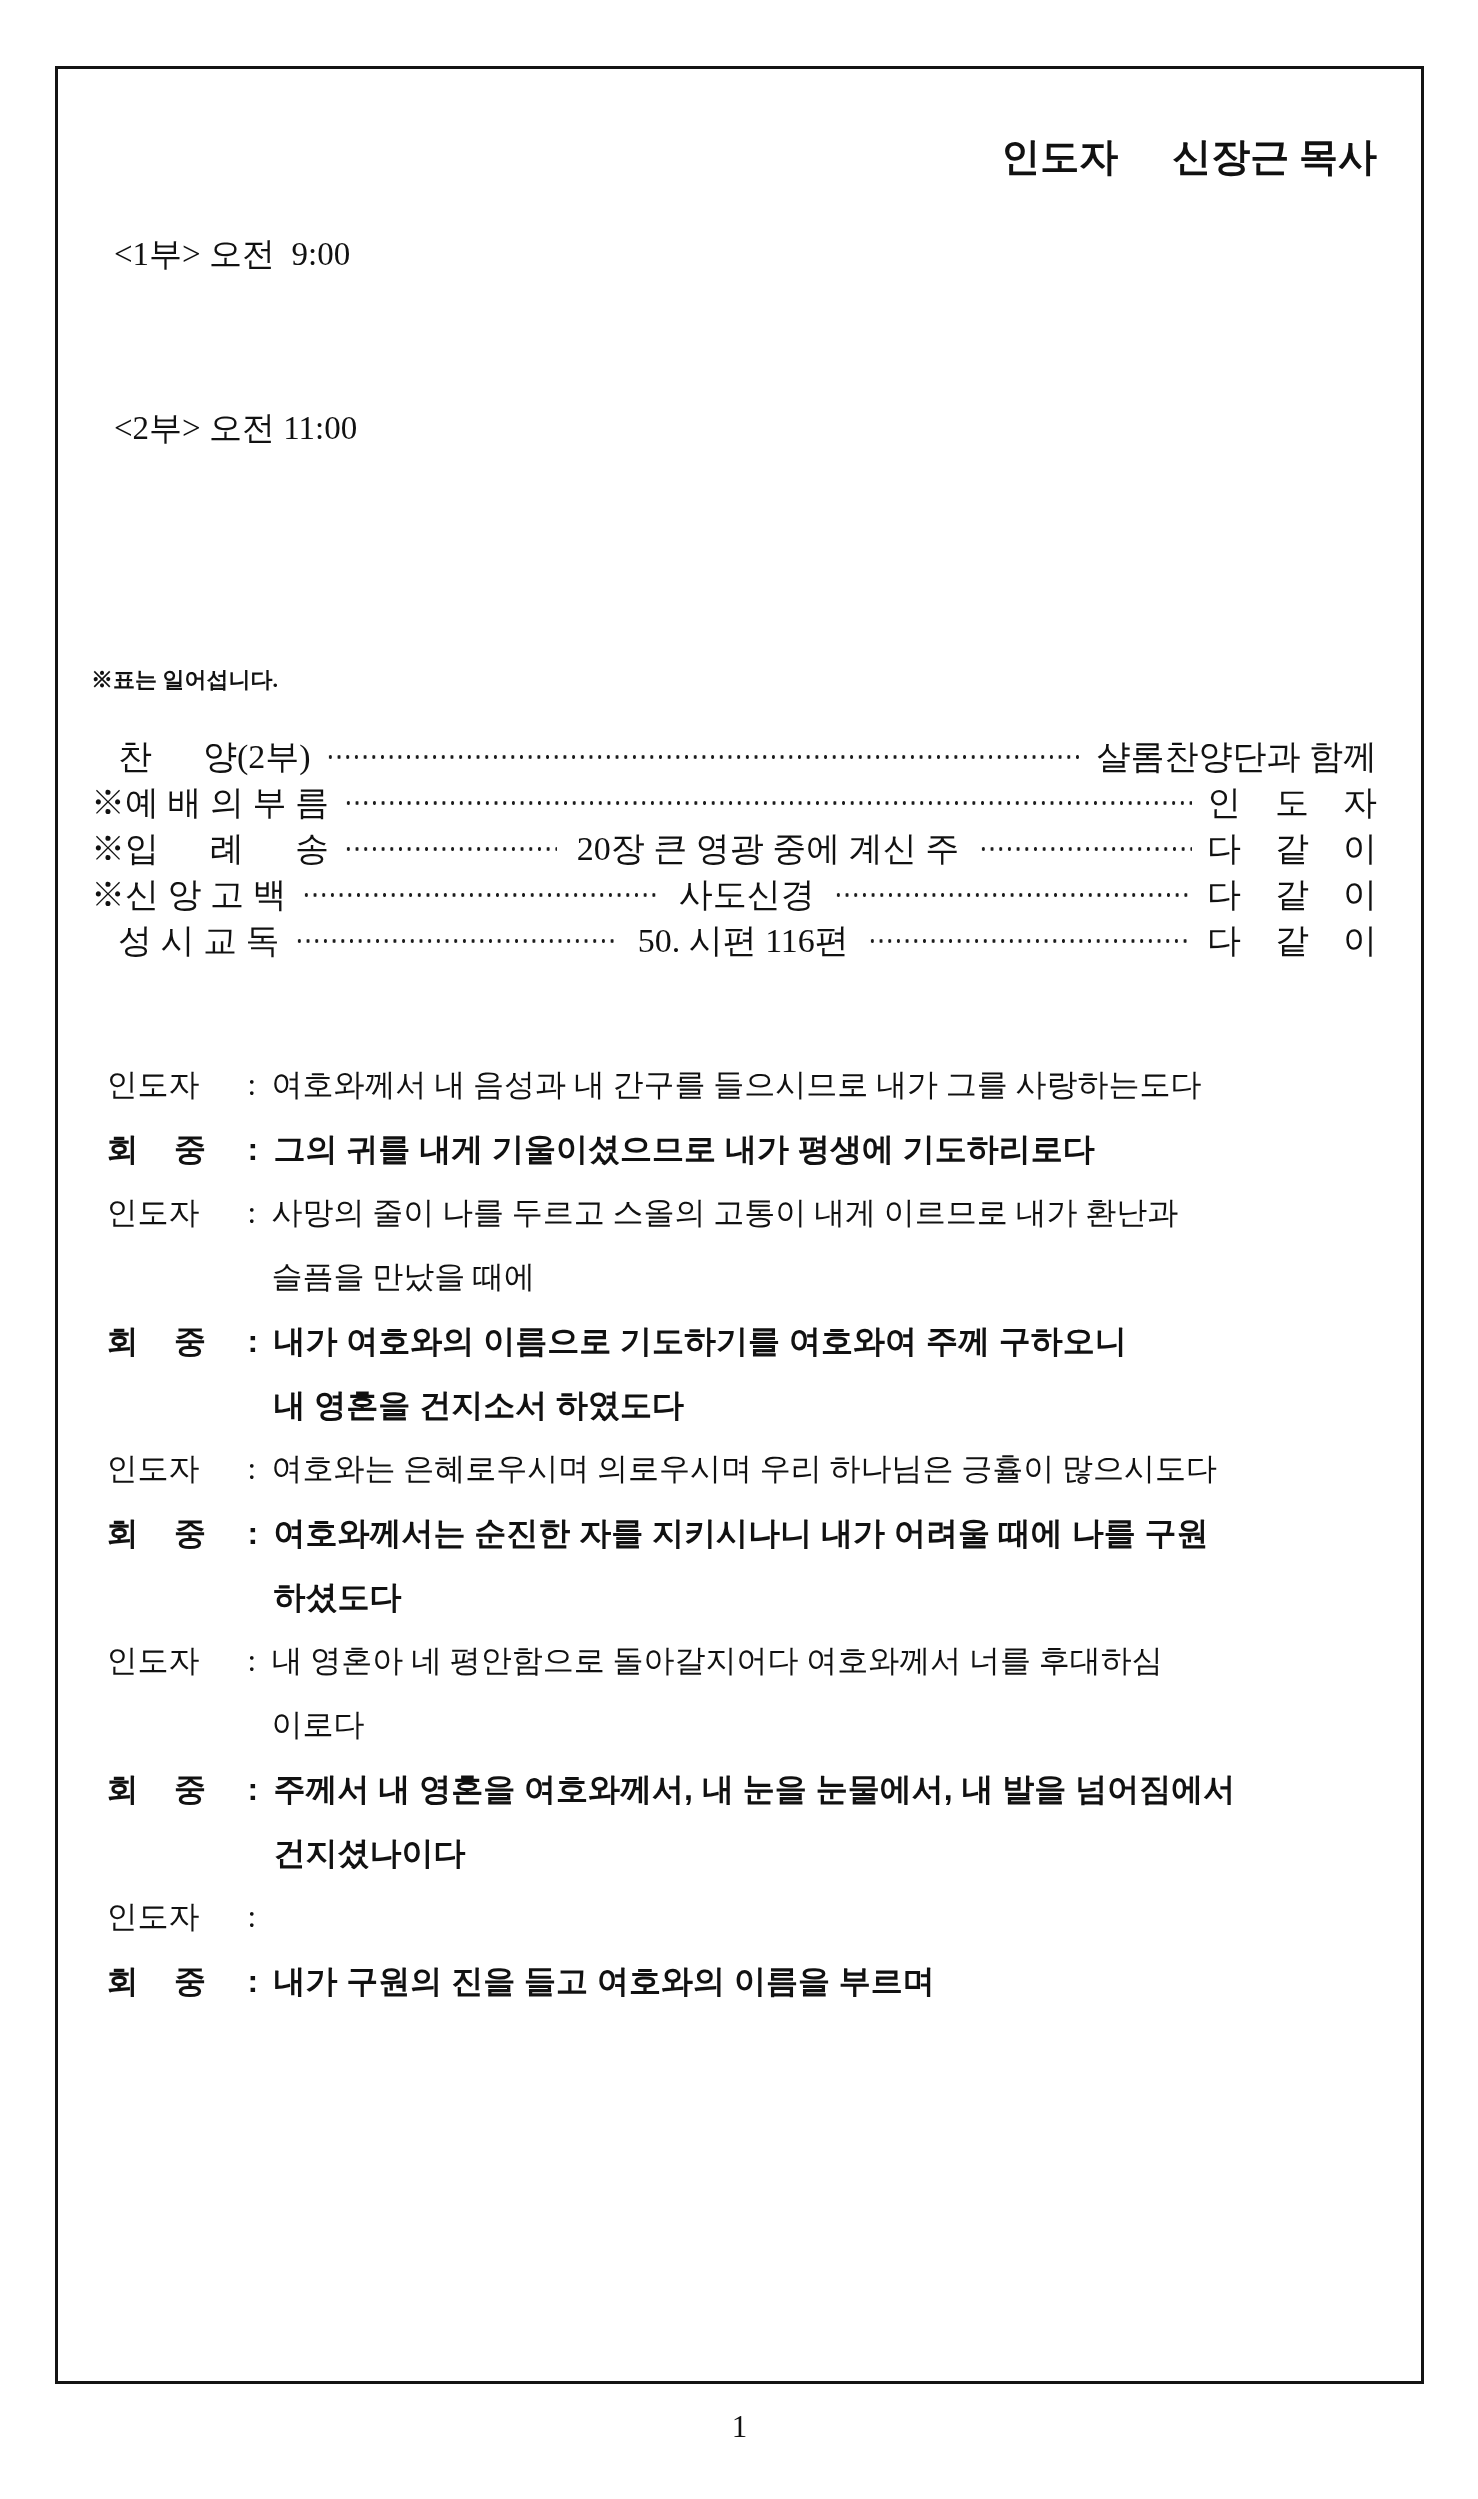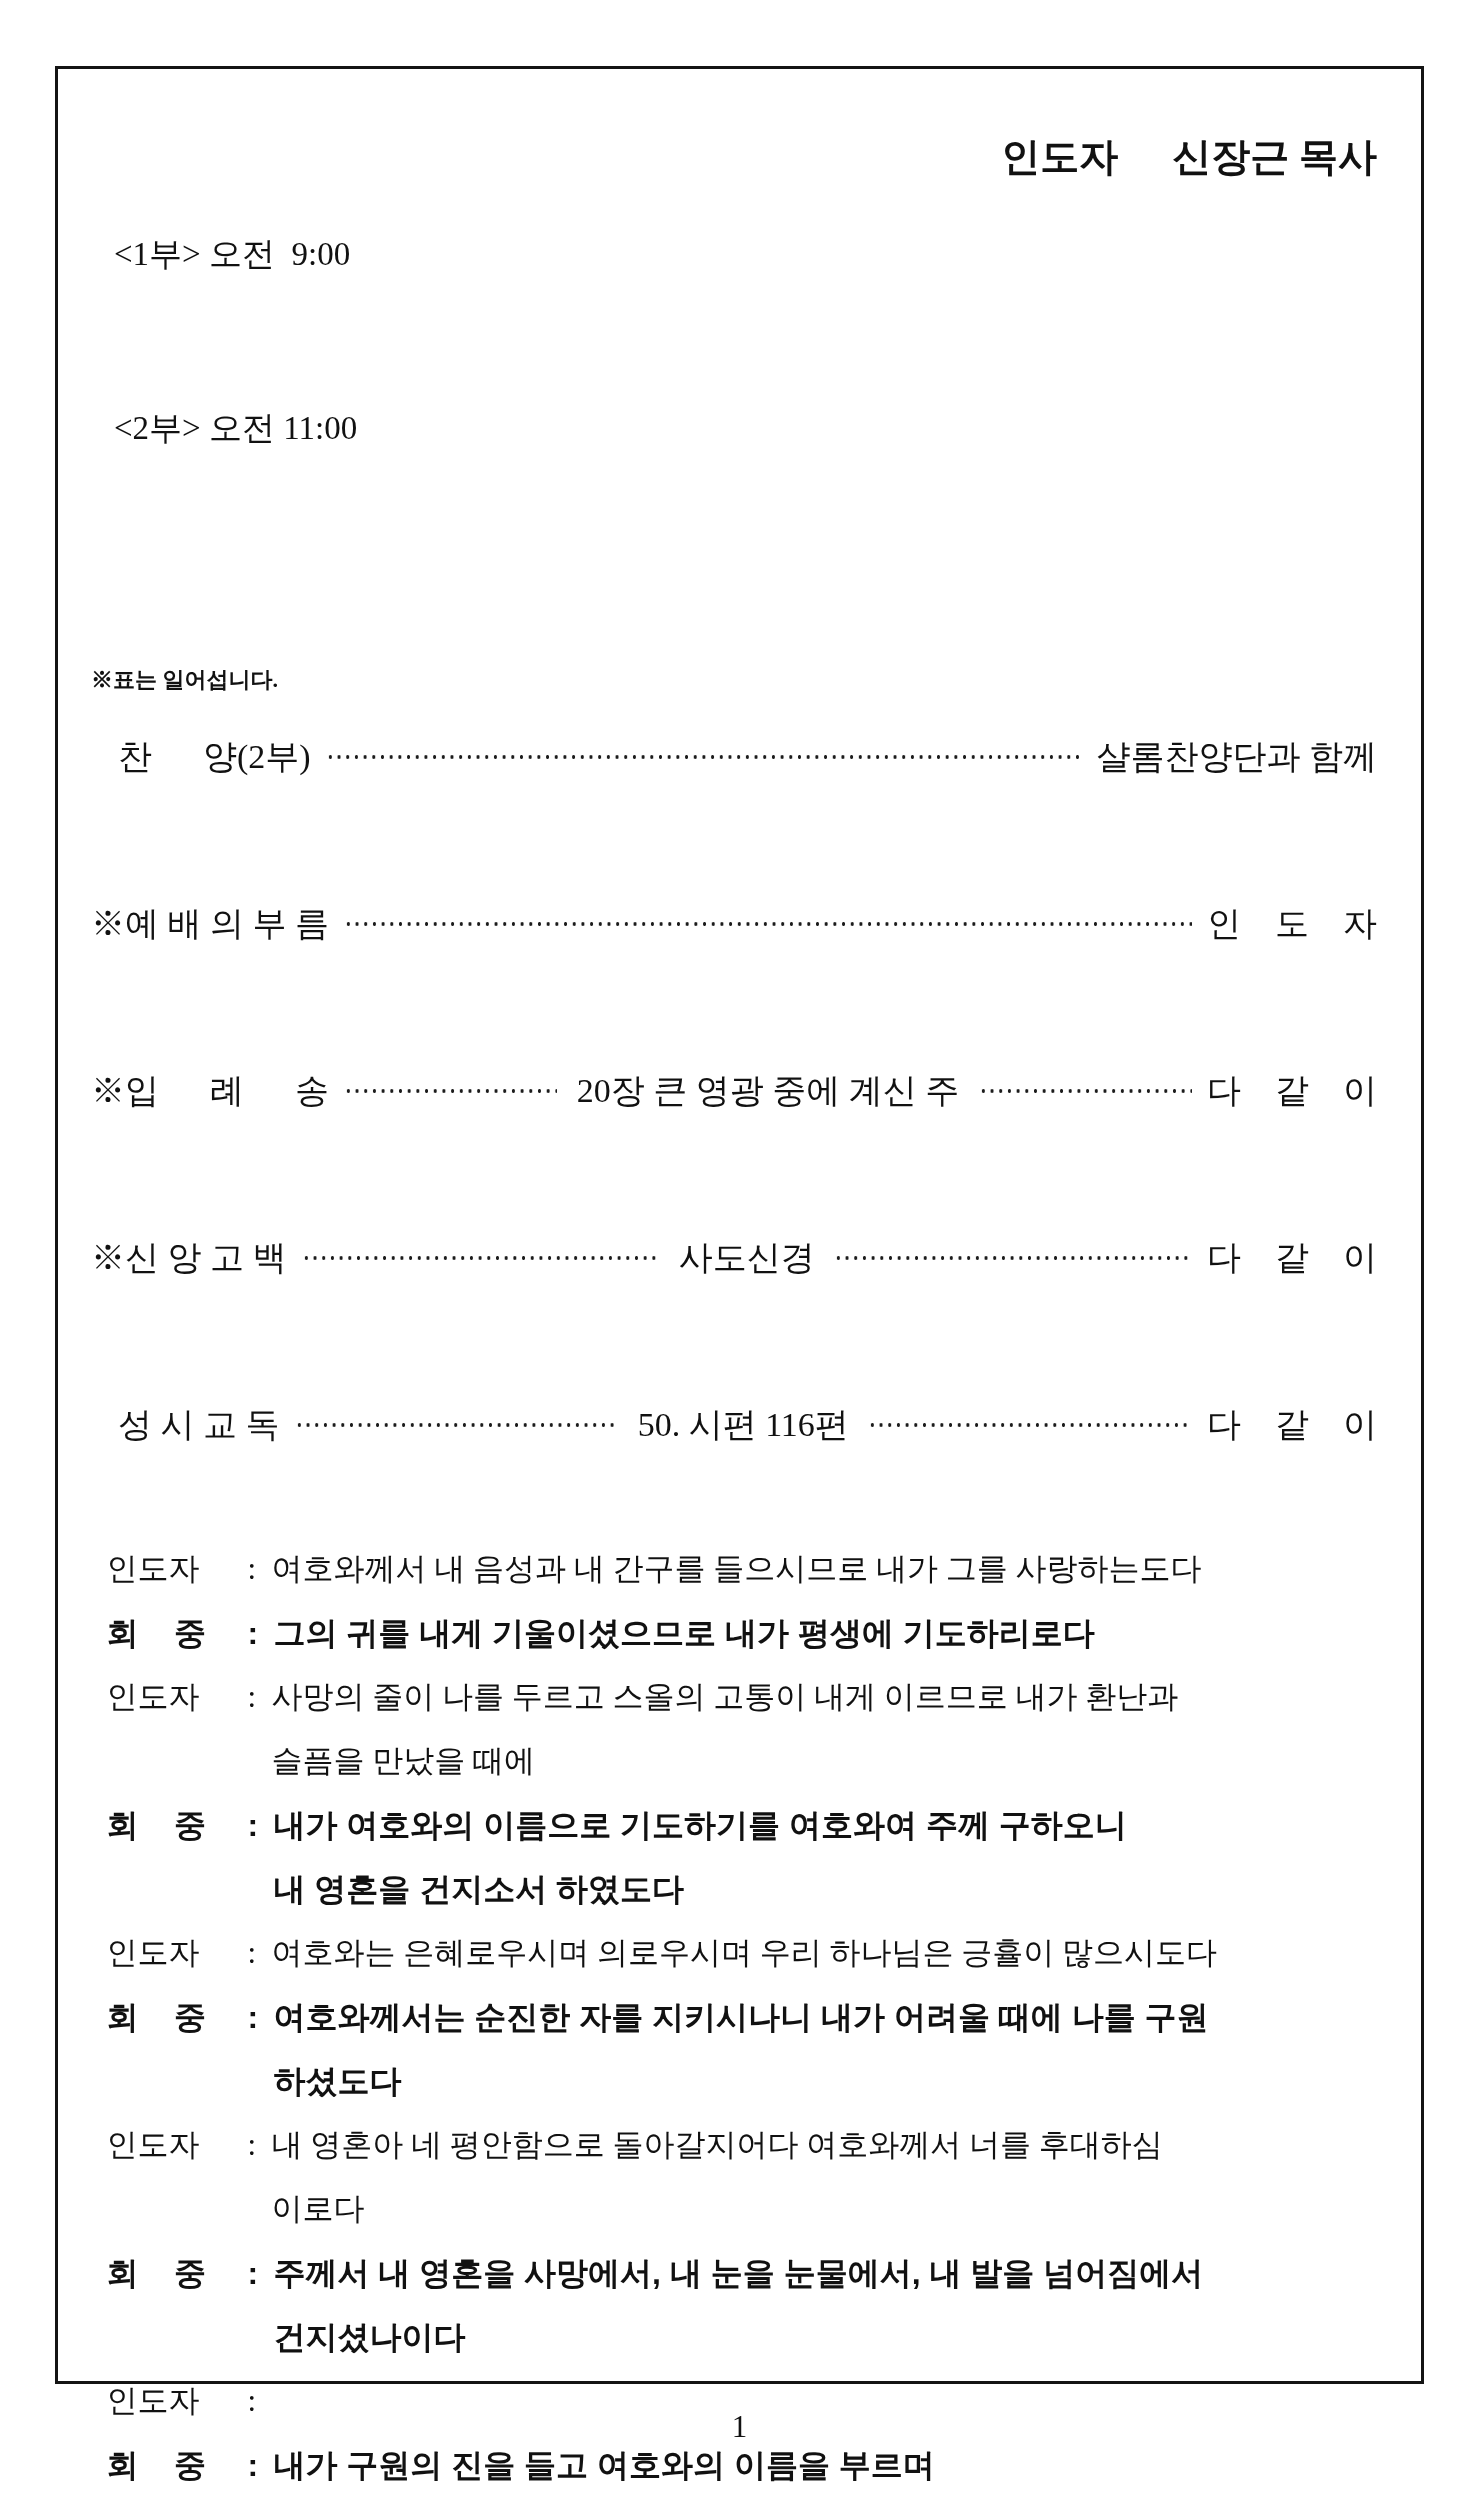--- a/index.html
+++ b/index.html
@@ -18,21 +18,21 @@
   }
   
   .header { display:flex; justify-content:space-between; align-items:flex-start; margin-top:17.3px; }
   .times { font-size:33px; line-height:58px; white-space:pre; padding-left:23px; }
   .leader { font-family:Liberation Serif, serif; font-weight:700; font-size:39px; padding-top:21px; }
   .leader .gap { display:inline-block; width:54px; }
   
   .note { margin-top:92px; font-size:22px; font-weight:600; white-space:pre; }
   
   .order { margin-top:39px; }
-  .o-row { display:flex; align-items:center; font-size:34px; margin-top:121px; white-space:pre; }
+  .o-row { display:flex; align-items:center; font-size:34px; white-space:pre; }
   .o-row.indent { padding-left:27px; }
   .o-row:first-child { margin-top:37px; }
   .o-title { flex:0 0 auto; }
   .o-dots {
     flex:1 1 auto; height:7.7px; margin:0 15.4px;
     background-image:radial-gradient(circle,#1c1c1c 1.6px,transparent 1.9px);
     background-size:8.7px 7.7px; background-repeat:repeat-x; background-position:0 50%;
   }
   .o-mid { flex:0 0 auto; padding:0 3.9px; }
   .o-perf { flex:0 0 auto; text-align:right;font-family:Liberation Serif, serif; }
@@ -165,21 +165,21 @@
       <div class="r-body">
         <div>내 영혼아 네 평안함으로 돌아갈지어다 여호와께서 너를 후대하심</div>
         <div>이로다</div>
       </div>
     </div>
 
     <div class="r-row bold">
       <span class="r-speaker">회    중</span>
       <span class="r-colon">:</span>
       <div class="r-body">
-        <div>주께서 내 영혼을 사망에서, 내 눈을 눈물에서, 내 발을 넘어짐에서</div>
+        <div>주께서 내 영혼을 여호와께서, 내 눈을 눈물에서, 내 발을 넘어짐에서</div>
         <div>건지셨나이다</div>
       </div>
     </div>
 
     <div class="r-row">
       <span class="r-speaker">인도자</span>
       <span class="r-colon">:</span>
     </div>
 
     <div class="r-row bold">

